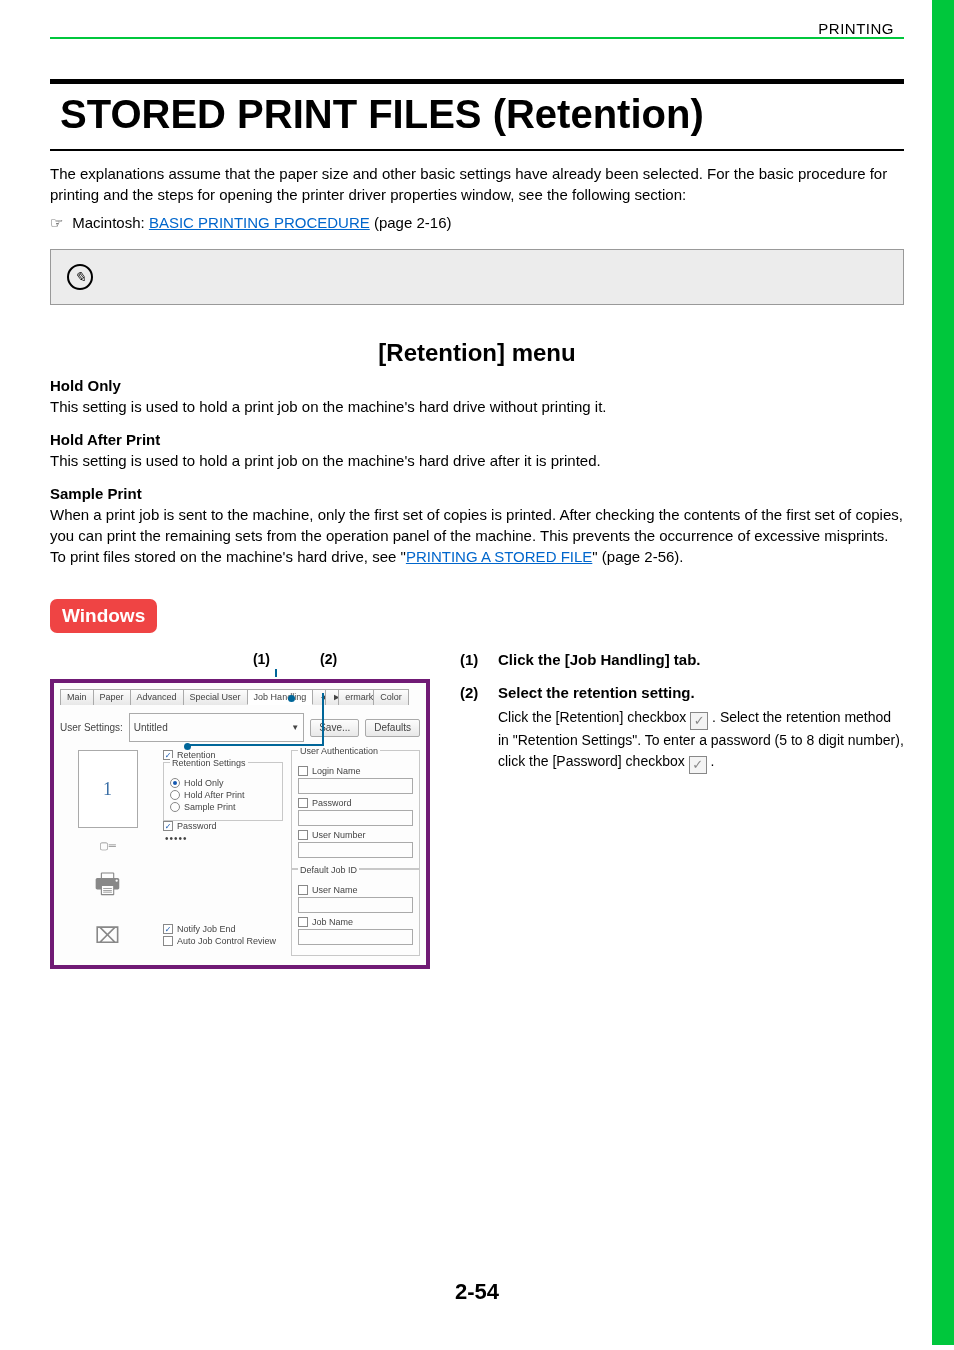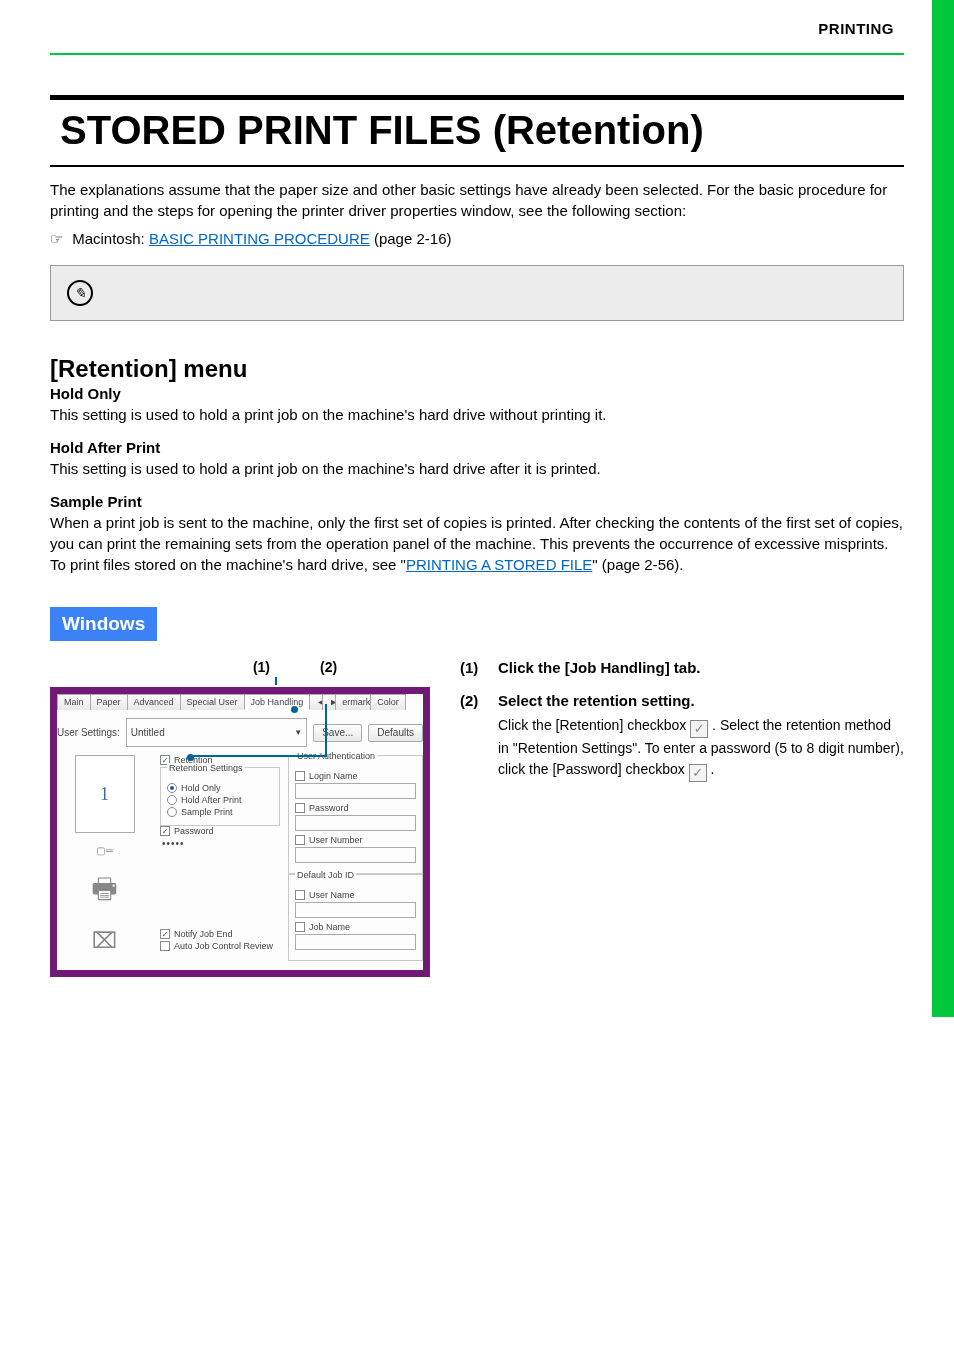--- a/index.html
+++ b/index.html
@@ -19,25 +19,25 @@
     width: 22px;
     height: 100%;
     background: #00c73c;
   }
   .content-wrap {
     padding: 20px 50px 40px 50px;
     position: relative;
   }
   .top-label {
     text-align: right;
-    font-weight: bold;
+    font-weight: normal;
     font-size: 15px;
     letter-spacing: 0.5px;
     padding-right: 10px;
-    margin-bottom: 16px;
+    margin-bottom: 0;
   }
   .green-rule {
     height: 2px;
     background: #00c73c;
     margin-bottom: 40px;
   }
   .thick-rule-top { height: 5px; background: #000; }
   .thick-rule-bottom { height: 2px; background: #000; margin-top: 2px; }
   .h1-title {
     font-size: 40px;
@@ -75,33 +75,35 @@
     display: flex; align-items: center; justify-content: center;
     font-style: italic;
     font-family: Georgia, serif;
     flex-shrink: 0;
   }
   .note-text { font-size: 14px; }
   .h2-title {
     font-size: 24px;
     font-weight: bold;
     margin-top: 34px;
-    margin-bottom: 2px;
+    margin-bottom: 10px;
+    text-align: center;
   }
   .sub-block { margin-bottom: 14px; }
   .sub-title { font-weight: bold; font-size: 15px; margin-bottom: 2px; }
   .sub-body { font-size: 15px; line-height: 1.4; }
   .os-badge {
     display: inline-block;
-    background: #3b82f6;
+    background: #ef4444;
     color: #fff;
     font-size: 19px;
     font-weight: bold;
     padding: 6px 12px;
     margin-top: 18px;
+    border-radius: 7px;
   }
   .two-col {
     display: flex;
     gap: 30px;
     margin-top: 18px;
     align-items: flex-start;
   }
   .left-col { width: 380px; flex-shrink: 0; }
   .right-col { flex: 1; }
   .callouts {
@@ -117,24 +119,25 @@
     position: relative;
     height: 8px;
     margin-bottom: 2px;
   }
   .callout-connector .line1 {
     position: absolute;
     left: 225px; top: 0; width: 2px; height: 8px; background: #006699;
   }
   
   .mock {
-    border: 7px solid #701a75;
+    border: 4px solid #701a75;
     background: #fdfdfd;
     font-size: 10px;
     color: #444;
+    padding: 6px;
     height: 290px;
     position: relative;
   }
   .mock-tabs { display: flex; }
   .mock-tab {
     border: 1px solid #aaa;
     border-bottom: none;
     background: linear-gradient(#fdfdfd,#e8e8e8);
     padding: 2px 6px;
     margin-right: -1px;
@@ -409,14 +412,15 @@
         <div class="step-body">
           <div class="step-title">Select the retention setting.</div>
           <div class="step-text">
             <span>Click the [Retention] checkbox </span><span class="inline-check">✓</span><span> . Select the retention method in "Retention Settings". To enter a password (5 to 8 digit number), click the [Password] checkbox </span><span class="inline-check">✓</span><span> .</span>
           </div>
         </div>
       </div>
     </div>
   </div>
 
+  <div class="page-num">2-54</div>
 
 </div>
 
 </body></html>

